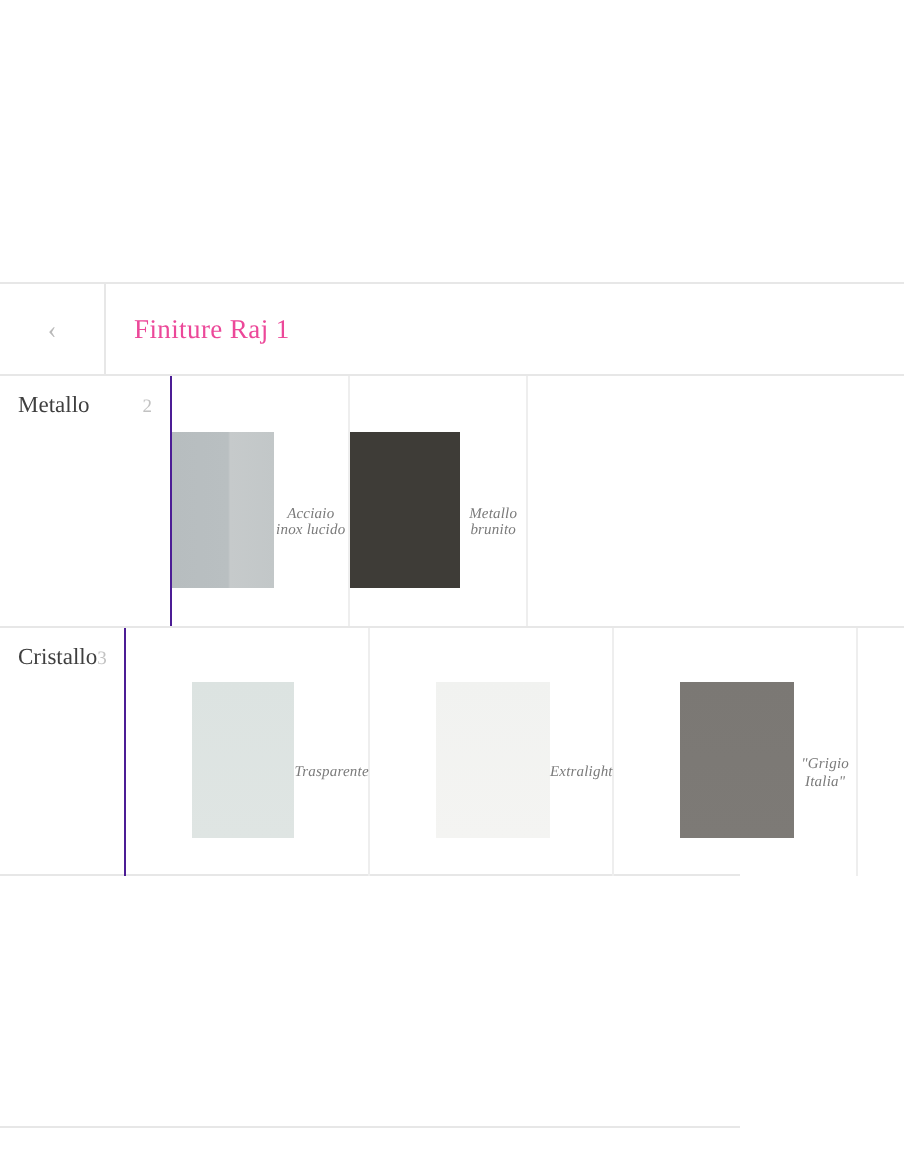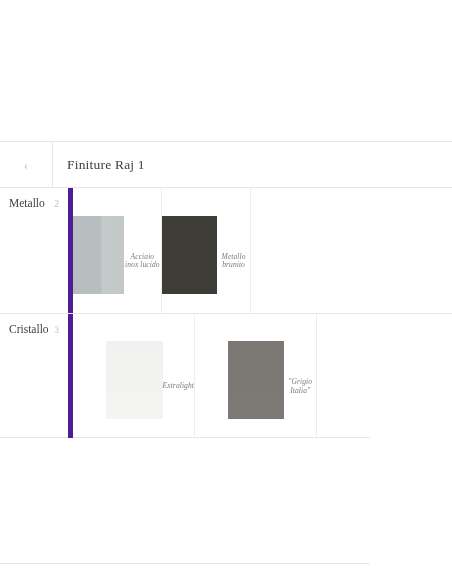--- a/index.html
+++ b/index.html
@@ -52,21 +52,21 @@
   }
   .title-cell {
     flex: 1;
     display: flex;
     align-items: center;
     padding-left: 14px;
     box-sizing: border-box;
   }
   .page-title {
     font-size: 13.5px;
-    color: #404040;
+    color: #ec4899;
     letter-spacing: 0.2px;
     font-family: "Liberation Serif", serif;
   }
 
   
   .grid {
     position: absolute;
     top: 188px;
     left: 0;
     width: 452px;
@@ -77,23 +77,23 @@
     align-items: stretch;
     height: 125px;
     box-sizing: border-box;
   }
   .row.divided {
     border-top: 1px solid #e7e7e7;
     gap: 33px;
   }
 
   .cat-cell {
-    width: 73px;
-    box-sizing: border-box;
-    border-right: 5px solid #4c1d95;
+    width: 86px;
+    box-sizing: border-box;
+    border-right: 1px solid #4c1d95;
     padding: 9px 9px 0 9px;
     display: flex;
     align-items: flex-start;
     justify-content: space-between;
   }
   .cat-name {
     font-size: 11.5px;
     color: #3f3f3f;
     font-family: "Liberation Serif", serif;
   }
@@ -176,20 +176,24 @@
       <div class="filler-cell"></div>
       <div class="row-bottom-rule"></div>
     </div>
 
     <div class="row divided">
       <div class="cat-cell">
         <span class="cat-name">Cristallo</span>
         <span class="cat-count">3</span>
       </div>
       <div class="swatch-cell">
+        <div class="swatch" style="background: linear-gradient(rgb(220, 227, 225) 0%, rgb(223, 229, 227) 100%);"></div>
+        <div class="swatch-label">Trasparente</div>
+      </div>
+      <div class="swatch-cell">
         <div class="swatch" style="background: linear-gradient(rgb(241, 242, 240) 0%, rgb(244, 244, 242) 100%);"></div>
         <div class="swatch-label">Extralight</div>
       </div>
       <div class="swatch-cell">
         <div class="swatch" style="background: linear-gradient(rgb(123, 120, 116) 0%, rgb(125, 122, 118) 100%);"></div>
         <div class="swatch-label">"Grigio Italia"</div>
       </div>
       <div class="filler-cell"></div>
       <div class="row-bottom-rule"></div>
     </div>

